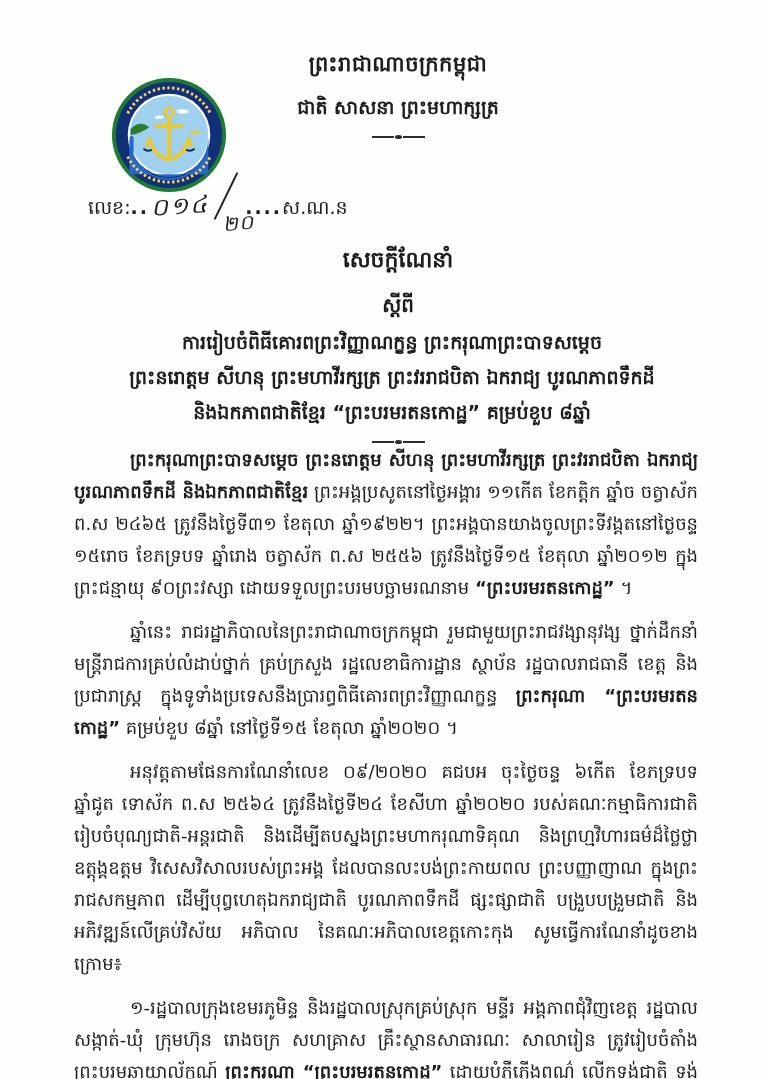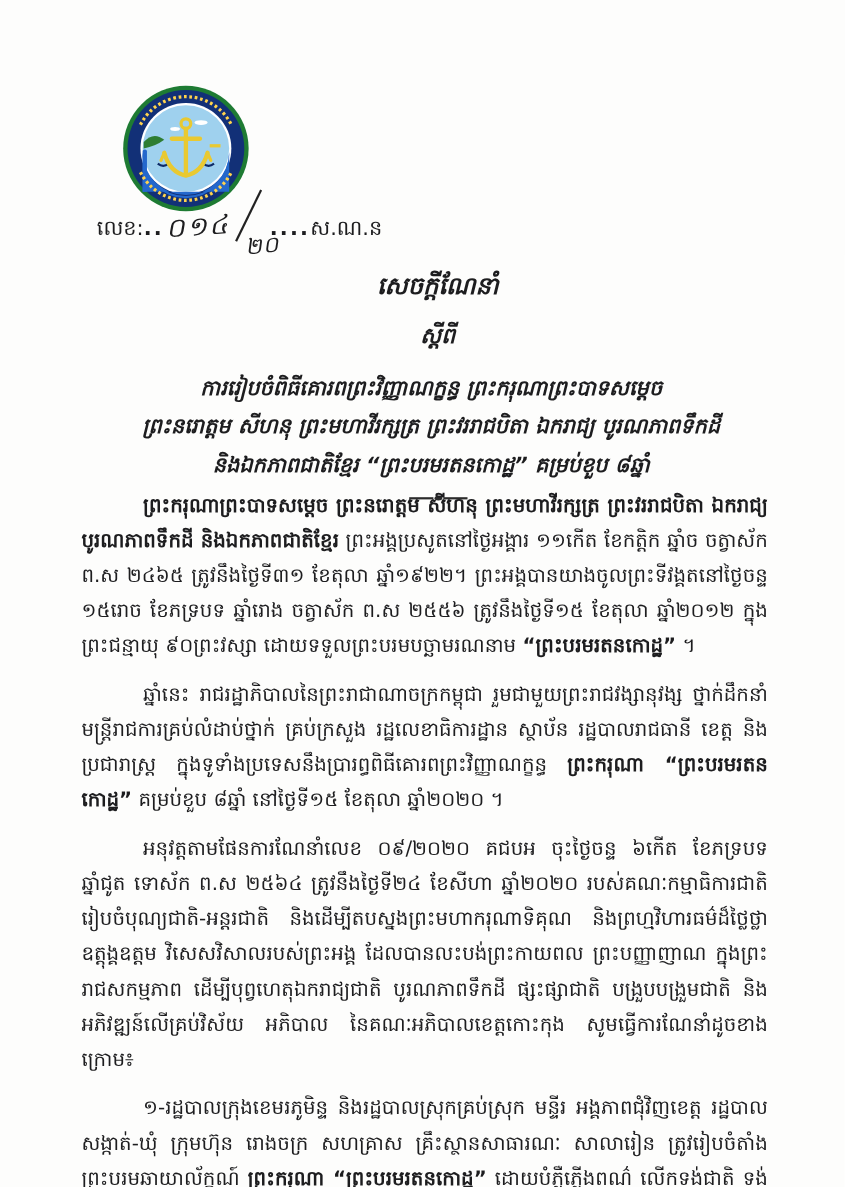--- a/index.html
+++ b/index.html
@@ -50,44 +50,51 @@
     background:#222;transform:rotate(26deg);
   }
   .ref-fraction .year{
     position:absolute;left:10px;top:26px;
     font-style:italic;font-size:20px;transform:rotate(-6deg);letter-spacing:1px;
   }
   .ref-suffix{font-weight:normal;}
 
   
   .doc-title{
-    position:absolute;top:246px;left:0;width:100%;text-align:center;font-style:italic;
+    position:absolute;top:246px;left:0;width:100%;text-align:center;
   }
   .doc-title .t1{font-size:22px;font-weight:bold;transform:translateX(14px);}
   .doc-title .t2{font-size:20px;font-weight:bold;margin-top:14px;transform:translateX(14px);}
-  .subject{margin-top:14px;}
+  .subject{margin-top:3px;}
   .subject .sline{font-size:19px;font-weight:bold;line-height:35px;transform:translateX(8px);}
   .doc-title .orn{margin-top:10px;}
 
   
   .body-text{
     position:absolute;top:432px;left:62px;right:58px;
     text-align:justify;
   }
   .body-text p.para{
     margin:12px;font-size:18px;line-height:32px;
     text-indent:56px;
   }
   .body-text .b{font-weight:bold;}
 </style>
 </head>
 <body>
 
 <div class="page">
 
+  <div class="nat-header">
+    <div class="l1">ព្រះរាជាណាចក្រកម្ពុជា</div>
+    <div class="l2">ជាតិ សាសនា ព្រះមហាក្សត្រ</div>
+    <div class="orn">
+        <span class="knot"></span>
+      </div>
+  </div>
 
   <svg class="seal" viewBox="-60 -60 120 120" aria-hidden="true">
     <circle cx="0" cy="0" r="58" fill="#1e7b33"></circle>
     <circle cx="0" cy="0" r="54" fill="#123077"></circle>
     <circle cx="0" cy="0" r="42" fill="#ffffff"></circle>
     <circle cx="0" cy="0" r="40" fill="#9fd1ee"></circle>
 
     <path d="M -40,4 A 40,40 0 0 0 40,4 L 40,6 A 40,40 0 0 1 -40,6 Z" fill="#2468cc"></path>
     <path d="M -39.8,4 A 40,40 0 1 0 39.8,4 A 40,40 0 0 0 -39.8,4 Z" fill="none"></path>
     <path d="M -40,2 Q -38,0 -36,2 L -36,40 L -40,40 Z" fill="#2468cc"></path>

